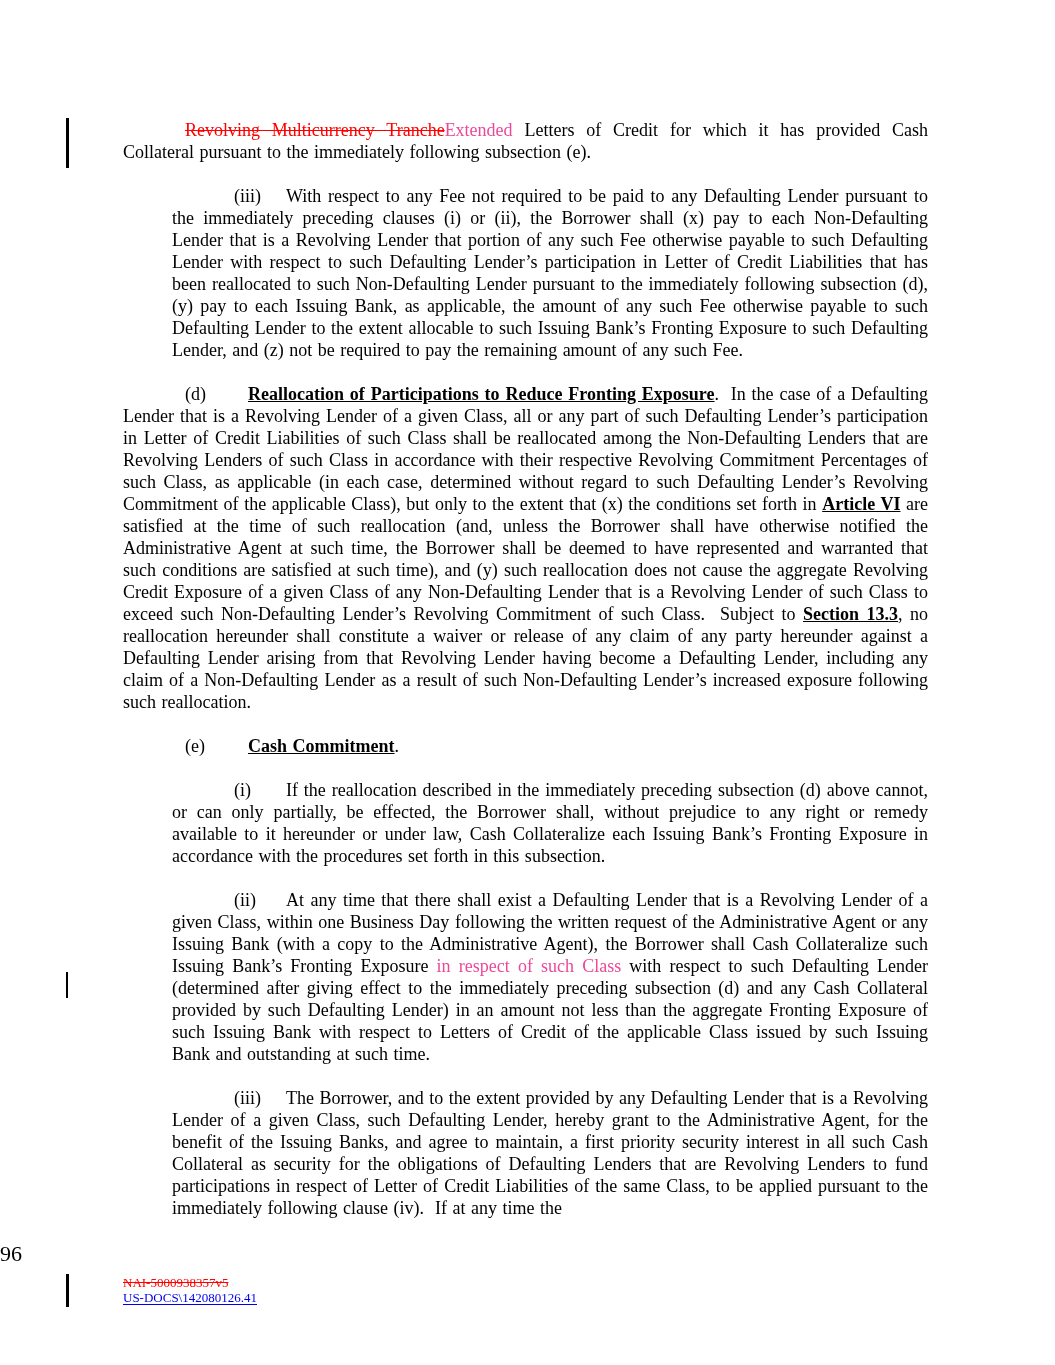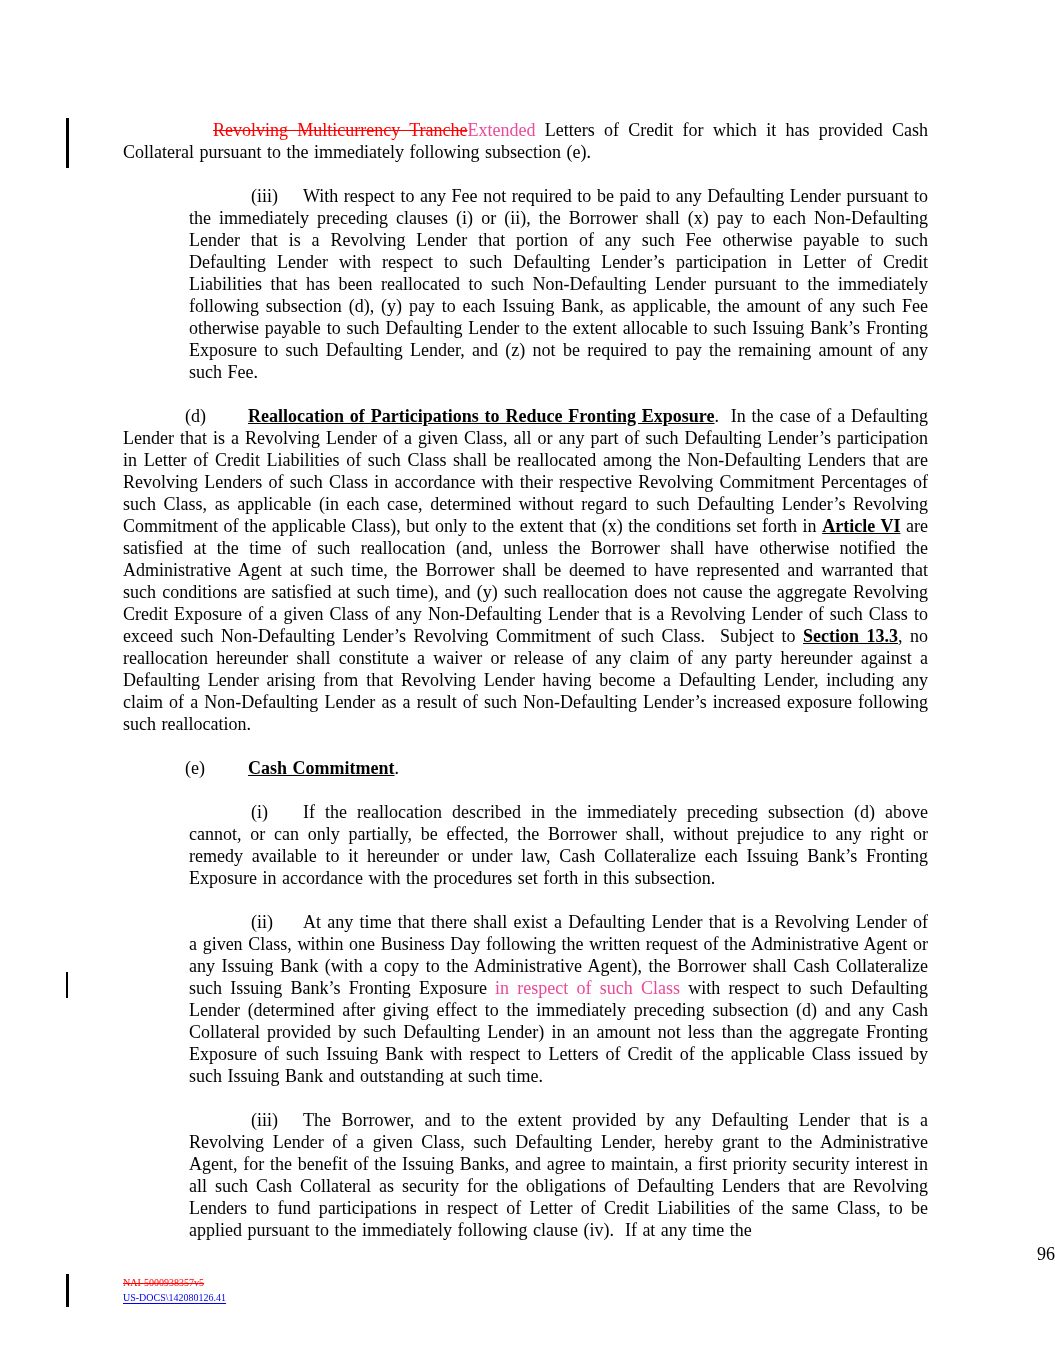--- a/index.html
+++ b/index.html
@@ -20,31 +20,30 @@
   }
 
   .para {
     font-size: 18px;
     line-height: 22px;
     text-align: justify;
     text-indent: 62px;
     margin: 0 0 22px 0;
     word-spacing: 1px;
   }
-  .para.sub { margin-left: 66px; }
+  .para.sub { margin-left: 49px; }
 
   .label { display: inline-block; text-indent: 0; }
   .label-top { width: 63px; }
   .label-sub { width: 52px; }
 
   .del {
     color: #ff0000;
     text-decoration: line-through;
     text-decoration-color: #ff0000;
-    margin-left: 28px;
   }
   .ins {
     color: #ec4899;
     text-decoration-style: double;
     text-decoration-color: #0000ee;
     text-decoration-thickness: 1px;
     text-underline-offset: 2px;
   }
   .u { text-decoration: underline; font-weight: bold; }
 
@@ -53,28 +52,28 @@
     left: 66px; width: 2.5px;
     background: #000000;
   }
   .bar-1 { top: 118px; height: 50px; }
   .bar-2 { top: 972px; height: 26px; width: 2px; }
   .bar-3 { top: 1274px; height: 33px; }
 
   .page-number {
     position: absolute;
     top: 1243px; left: 0; width: 1055px;
-    text-align: right;
-    font-size: 18px; line-height: 22px;
+    text-align: left;
+    font-size: 22px; line-height: 22px;
   }
 
   .doc-ids {
     position: absolute;
     left: 123px; top: 1275px;
-    font-size: 10px; line-height: 15px;
+    font-size: 13px; line-height: 15px;
   }
   .doc-id-old {
     color: #ff0000;
     text-decoration: line-through;
     text-decoration-color: #ff0000;
   }
   .doc-id-new {
     color: #0000ee;
     text-decoration: underline;
     text-decoration-color: #0000ee;

